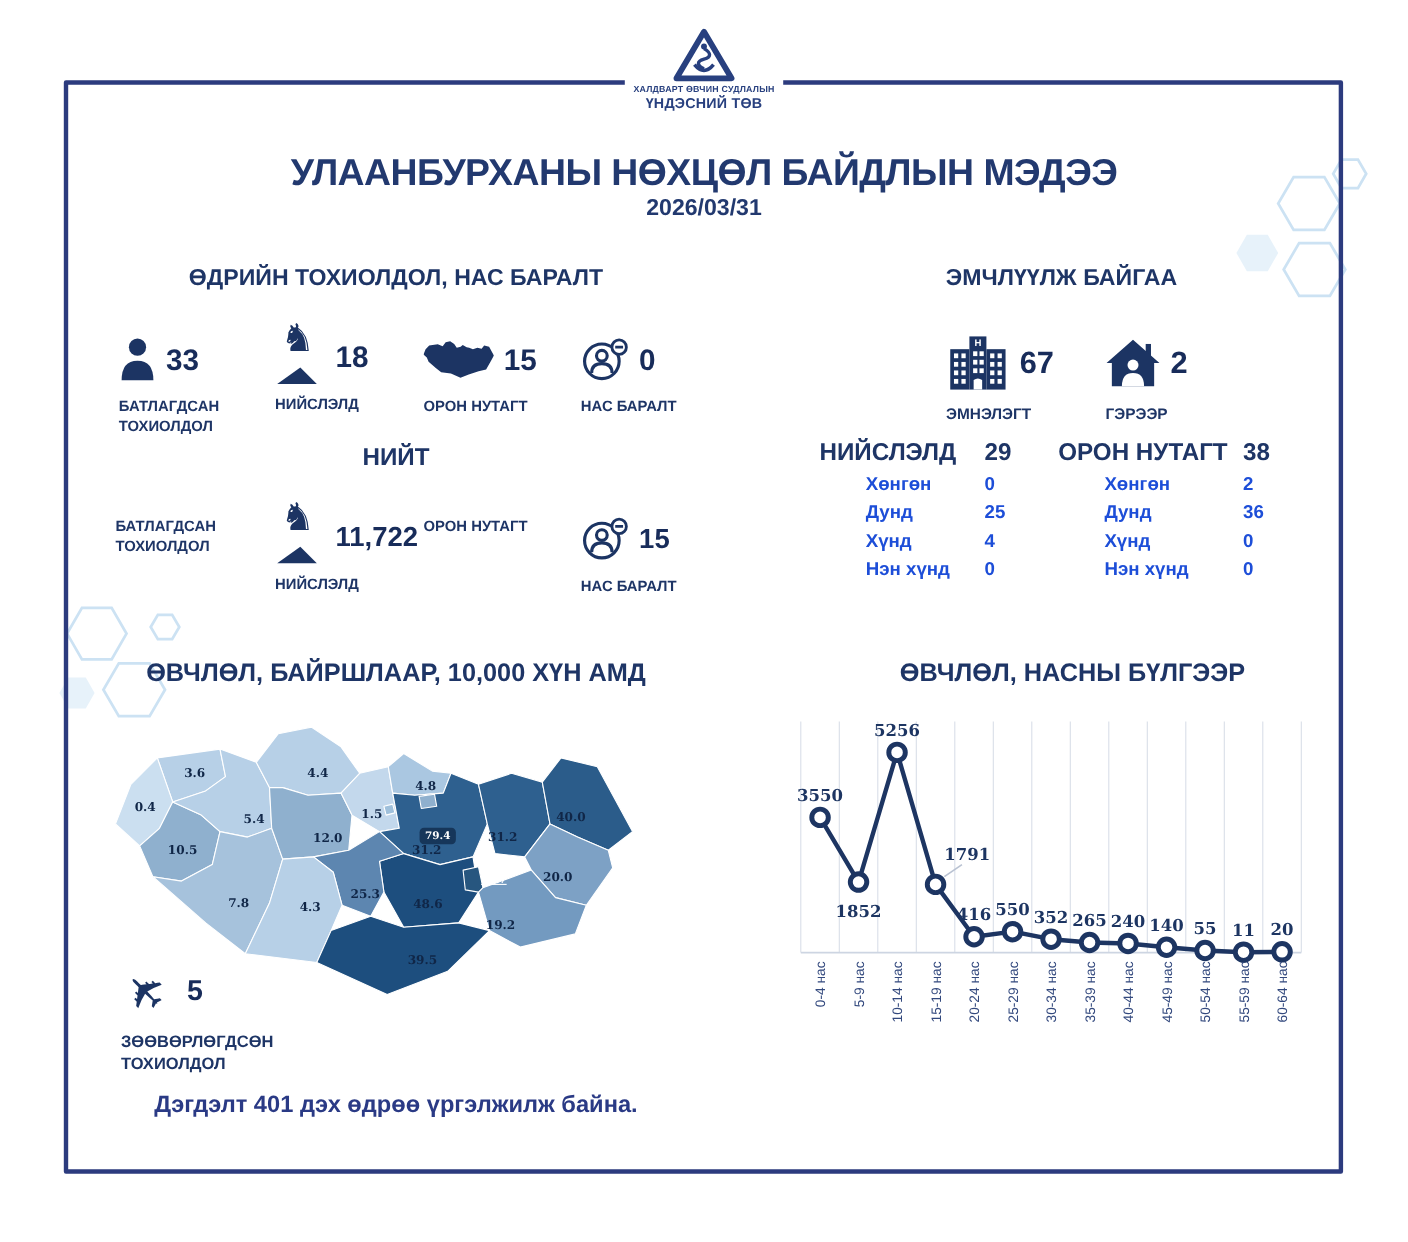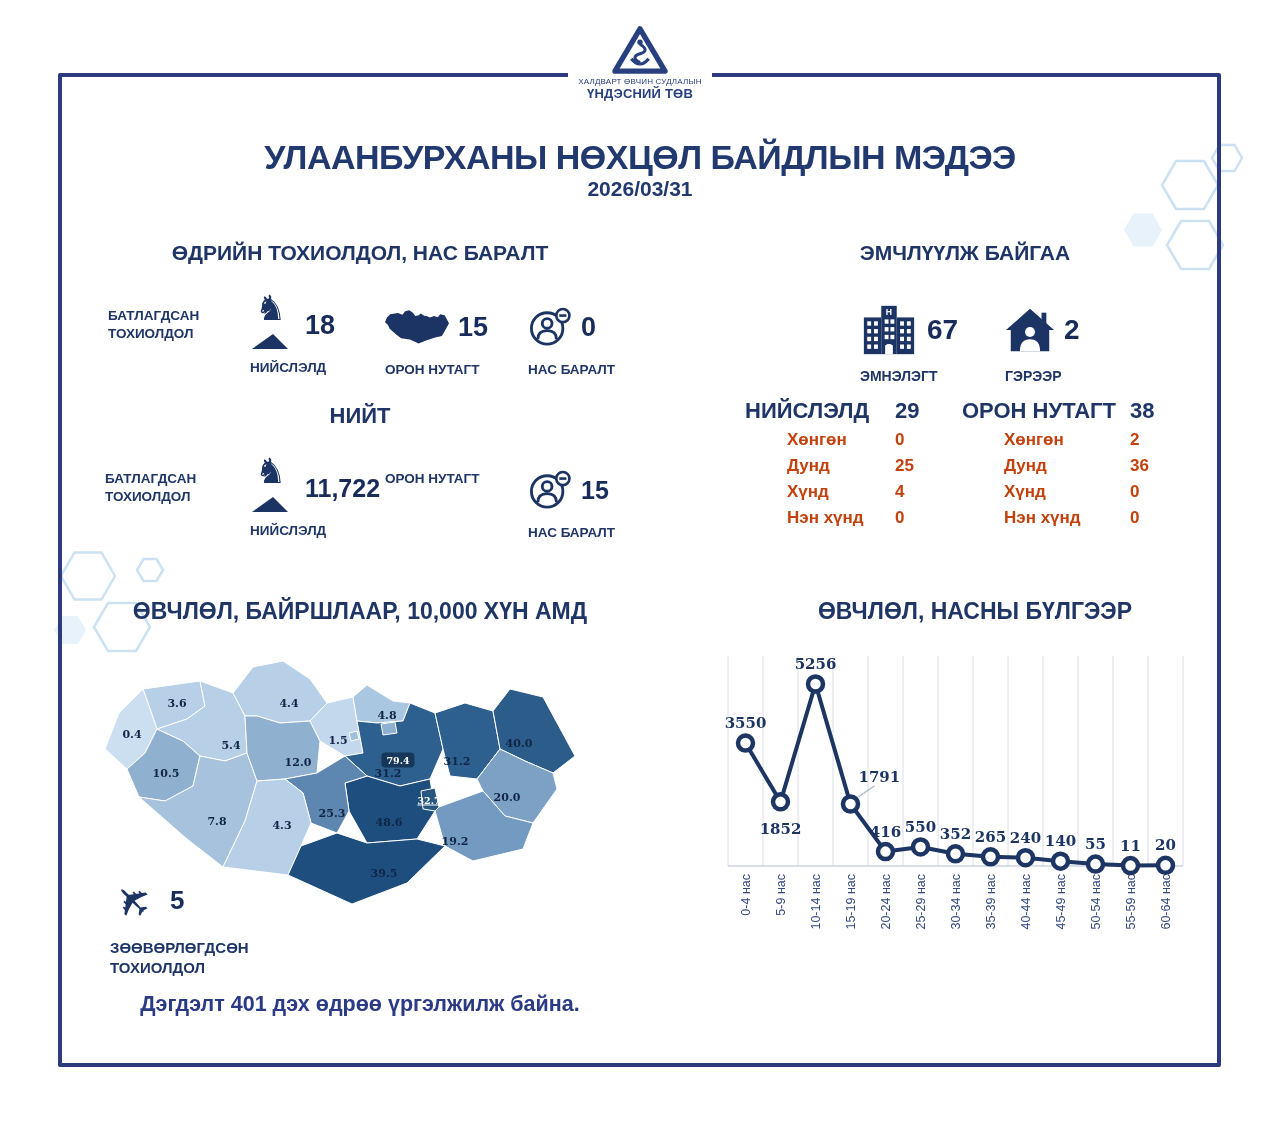--- a/index.html
+++ b/index.html
@@ -8,21 +8,21 @@
   .abs{position:absolute}
   
   .frame{left:58px;top:73px;width:1155px;height:986px;border:4px solid #2c3b7e;border-radius:2px;z-index:2}
   
   .hex-svg{z-index:1}
   .hex-o{fill:none;stroke:#cce2f3;stroke-width:2.5}
   .hex-f{fill:#e7f2fa;stroke:none}
   
   .logo-box{left:568px;top:24px;width:144px;height:112px;background:#fff;z-index:5;
             display:flex;flex-direction:column;align-items:center;text-align:center}
-  .logo-org1{font-size:8px;font-weight:400;letter-spacing:.2px;color:#28407f;margin-top:1px;white-space:nowrap}
+  .logo-org1{font-size:8px;font-weight:700;letter-spacing:.2px;color:#28407f;margin-top:1px;white-space:nowrap}
   .logo-org2{font-size:13px;font-weight:800;color:#28407f;letter-spacing:.2px}
   
   .h-title{left:0;width:1280px;top:138px;text-align:center;font-size:34px;font-weight:800;
            letter-spacing:-.5px;color:#22396f;z-index:3}
   .h-date{left:0;width:1280px;top:177px;text-align:center;font-size:21px;font-weight:800;color:#22396f;z-index:3}
   .sec-title{text-align:center;font-weight:800;color:#1e3566;z-index:3}
   
   .stat{z-index:3}
   .stat-top{display:flex;align-items:center;gap:9px;height:54px}
   .num{font-size:27px;font-weight:800;color:#182c5a;white-space:nowrap}
@@ -32,21 +32,21 @@
   .knight{position:absolute;left:5px;top:-8px;font-family:"DejaVu Sans",sans-serif;font-size:35px;color:#1c3463;line-height:1}
   .pedestal{position:absolute;bottom:2px;left:2px;width:0;height:0;
             border-left:21px solid transparent;border-right:15px solid transparent;border-bottom:15px solid #1c3463}
   .plane{font-family:"DejaVu Sans",sans-serif;font-size:44px;color:#1c3463;display:inline-block;
          transform:rotate(-135deg);line-height:1}
   
   .ttable{z-index:3}
   .t-head{display:flex;font-size:22px;font-weight:800;color:#1e3566}
   .t-head .t-tt{flex:1}
   .t-head .t-total{width:50px}
-  .t-row{display:flex;font-size:17px;font-weight:700;color:#c2410c;margin-top:6px}
+  .t-row{display:flex;font-size:17px;font-weight:700;color:#1d4ed8;margin-top:6px}
   .t-row .t-label{flex:1;padding-left:42px}
   .t-row .t-val{width:50px}
   
   .map-wrap{left:105px;top:661px;width:470px;height:247px;z-index:3}
   .map-wrap svg{position:absolute;left:0;top:0}
   #map-labels{position:absolute;left:0;top:0;width:470px;height:247px}
   .map-label{position:absolute;transform:translate(-50%,-50%);font-family:"DejaVu Serif",serif;
              font-weight:700;font-size:11px;color:#102647;white-space:nowrap;z-index:4}
   .map-label.badge{background:#16365a;color:#fff;font-size:9.5px;padding:2px 5px;border-radius:4px}
   .map-label.white{color:#fff;font-size:9.5px}
@@ -93,20 +93,29 @@
   <div class="logo-org1">ХАЛДВАРТ ӨВЧИН СУДЛАЛЫН</div>
   <div class="logo-org2">ҮНДЭСНИЙ ТӨВ</div>
 </div>
 
 <div class="abs h-title">УЛААНБУРХАНЫ НӨХЦӨЛ БАЙДЛЫН МЭДЭЭ</div>
 <div class="abs h-date">2026/03/31</div>
 
 <div class="abs sec-title" style="left:100px;top:241px;width:520px;font-size:21px">ӨДРИЙН ТОХИОЛДОЛ, НАС БАРАЛТ</div>
 
 <div class="abs stat" style="left:108px;top:300px;width:138px">
+  <div class="stat-top">
+    <span class="icon">
+      <svg width="34" height="42" viewBox="0 0 20 24">
+          <circle cx="10" cy="5.3" r="4.6" fill="#1c3463"></circle>
+          <path d="M1.5 23 Q1.5 12.5 10 12.5 Q18.5 12.5 18.5 23 Z" fill="#1c3463"></path>
+        </svg>
+    </span>
+    <span class="num">33</span>
+  </div>
   <div class="stat-label">БАТЛАГДСАН ТОХИОЛДОЛ</div>
 </div>
 
 <div class="abs stat" style="left:250px;top:298px;width:130px">
   <div class="stat-top">
     <span class="statue">
         <span class="knight">♞</span>
         <span class="pedestal"></span>
       </span>
     <span class="num">18</span>
@@ -317,21 +326,21 @@
       <span class="map-label" style="left: 112px; top: 160px; text-align: right;">7.8</span>
       <span class="map-label" style="left: 193px; top: 101px;">12.0</span>
       <span class="map-label" style="left: 233px; top: 79px;">1.5</span>
       <span class="map-label" style="left: 282px; top: 54px;">4.8</span>
       <span class="map-label" style="left: 177px; top: 164px;">4.3</span>
       <span class="map-label" style="left: 227px; top: 152px; text-align: center;">25.3</span>
       <span class="map-label" style="left: 284px; top: 161px;">48.6</span>
       <span class="map-label" style="left: 246px; top: 212px; margin-left: 33px;">39.5</span>
       <span class="map-label" style="left: 283px; top: 112px;">31.2</span>
       <span class="map-label badge" style="left: 293px; top: 99px;">79.4</span>
-      <span class="map-label white" style="left: 324px; top: 139px; text-decoration: underline;">32.7</span>
+      <span class="map-label white" style="left: 344px; top: 139px; text-decoration: underline;">32.7</span>
       <span class="map-label" style="left: 352px; top: 100px;">31.2</span>
       <span class="map-label" style="left: 414px; top: 82px;">40.0</span>
       <span class="map-label" style="left: 402px; top: 136px;">20.0</span>
       <span class="map-label" style="left: 350px; top: 180px;">19.2</span>
     </div>
 </div>
 
 <div class="abs stat" style="left:110px;top:872px;width:180px">
   <div class="stat-top" style="height:56px;gap:14px">
     <span class="icon" style="width:46px;height:46px">

